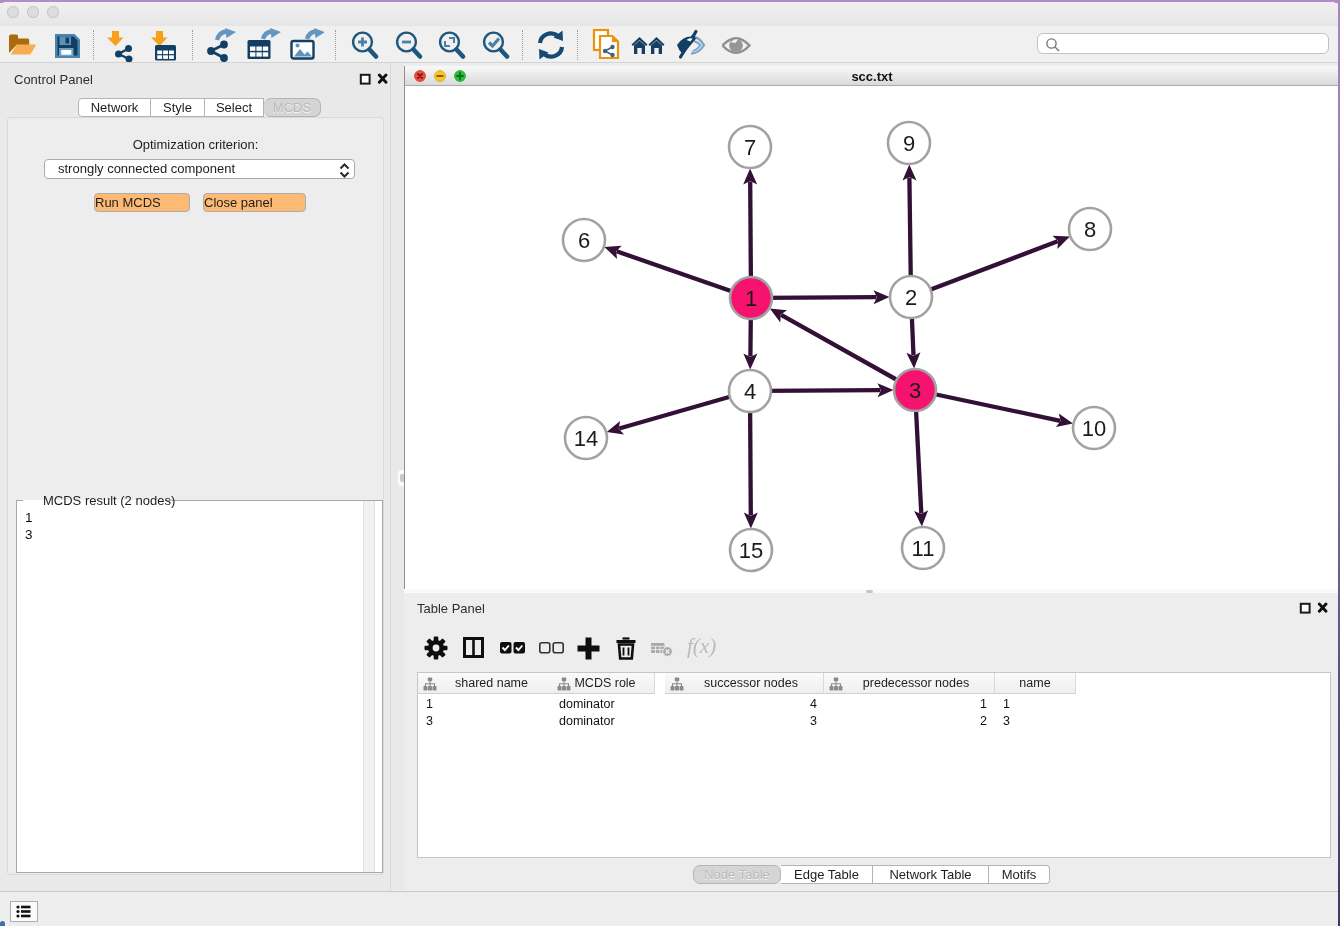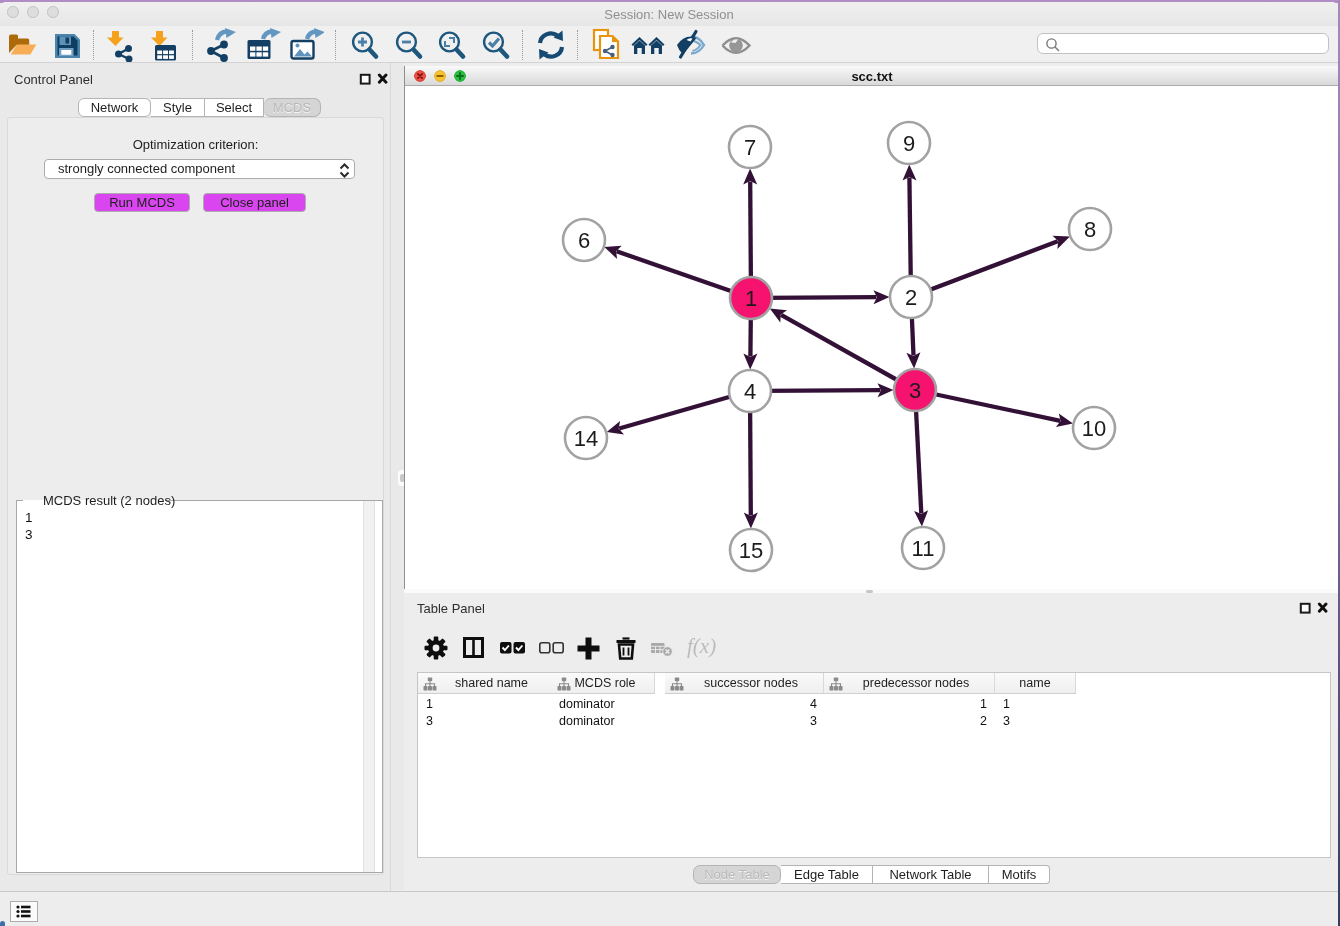--- a/index.html
+++ b/index.html
@@ -19,21 +19,21 @@
 #cpanel{left:0;top:61px;width:391px;height:829px;background:#E9E9E9;border-right:1px solid #D8D8D8;}
 #cphead{left:14px;top:9px;font-size:13px;color:#2E2E2E;}
 .tabs{position:absolute;display:flex;}
 .tab{height:19px;background:#FFF;border:1px solid #B4B4B4;border-left:none;font-size:13px;color:#1E1E1E;text-align:center;line-height:18px;}
 .tab.first{border-left:1px solid #B4B4B4;border-radius:4px 0 0 4px;}
 .tab.last{border-radius:0 4px 4px 0;}
 .tab.sel{background:#D5D5D5;color:#B9B9B9;text-shadow:0 1px 0 #F4F4F4;border-radius:7px;}
 #cpbody{left:7px;top:54px;width:377px;height:758px;background:#EDEDED;border:1px solid #D9D9D9;border-radius:3px;}
 #optlabel{left:0;top:74px;width:391px;text-align:center;font-size:13px;color:#1E1E1E;}
 #dropdown{left:44px;top:96px;width:311px;height:20px;background:#FFF;border:1px solid #ACACAC;border-radius:4px;font-size:13px;color:#1E1E1E;line-height:18px;padding-left:13px;}
-.btn{position:absolute;height:19px;background:#d946ef;border:1px solid #ACACAC;border-radius:4px;font-size:13px;color:#1E1E1E;text-align:center;line-height:17px;}
+.btn{position:absolute;height:19px;background:#fdba74;border:1px solid #ACACAC;border-radius:4px;font-size:13px;color:#1E1E1E;line-height:17px;}
 #fieldset{left:16px;top:437px;width:367px;height:373px;background:#FFF;border:1px solid #A8A8A8;border-top:none;}
 #fstopL{left:16px;top:437px;width:7px;height:1px;background:#A8A8A8;}
 #fstopR{left:166px;top:437px;width:217px;height:1px;background:#A8A8A8;}
 #fslegend{left:25px;top:430px;font-size:13px;color:#1E1E1E;margin-left:18px;}
 #fsitems{left:25px;top:447px;font-size:13.5px;color:#111;line-height:16.5px;}
 #fsscroll{left:363px;top:438px;width:12px;height:371px;background:#F1F1F1;border-left:1px solid #E2E2E2;border-right:1px solid #E2E2E2;}
 
 #vsplit{left:391px;top:61px;width:13px;height:827px;background:#E9E9E9;}
 #vhandle{left:400px;top:472px;width:5px;height:8px;background:#C9C9C9;border-radius:2px;box-shadow:0 -2px 0 2px #FCFCFC,0 2px 0 2px #FCFCFC;}
 
@@ -54,21 +54,20 @@
 #listbtn{left:10px;top:9px;width:28px;height:21px;background:#FBFBFB;border:1px solid #ADADAD;}
 #membtn{left:1254px;top:8px;width:75px;height:24px;background:#F7F7F7;border:1px solid #9E9E9E;font-size:12px;color:#111;margin-top:40px;}
 </style></head>
 <body>
 <div class="abs" id="deskTop"></div>
 <div class="abs" id="win">
   <div class="abs" id="titlebar">
     <div class="tl" style="left:7px;"></div>
     <div class="tl" style="left:27px;"></div>
     <div class="tl" style="left:47px;"></div>
-    <div class="abs" id="wtitle">Session: New Session</div>
   </div>
   <div class="abs" id="toolbar">
     <svg class="tbi" style="left:7px;" width="31" height="34" viewBox="0 0 31 34">
       <path d="M2 25 V8.5 q0-2 2-2 h5.5 q1.5 0 1.5 1.5 v2.5 h9.5 q1.7 0 1.7 1.7 v4.8 H9.5 z" fill="#AC6A0B"></path>
       <path d="M3.8 26.5 l6-10 h19.5 l-6 10 z" fill="#F7AD55"></path>
     </svg>
     <svg class="tbi" style="left:52px;" width="31" height="34" viewBox="0 0 31 34">
       <path d="M3 6 h19.5 l5.5 5.5 V30 H3 z" fill="#4C85AB"></path>
       <path d="M5.5 8.5 h16 l4 4 V27.5 H5.5 z" fill="#0E3F63"></path>
       <path d="M7.5 8.5 h11.5 v8.5 H7.5 z" fill="#5E93B8"></path>
@@ -198,21 +197,21 @@
         </svg>
     </div>
   </div>
   <div class="abs" id="cpanel">
     <div class="abs" id="cphead">Control Panel</div>
     <svg class="abs" style="left:359px;top:10px;" width="30" height="12" viewBox="0 0 30 12">
         <rect x="1.8" y="1.8" width="8.8" height="8.8" fill="#FFF" stroke="#1A1A1A" stroke-width="2"></rect>
         <path d="M20.3 2 L27 9.2 M27 2 L20.3 9.2" stroke="#111" stroke-width="2.9" stroke-linecap="round"></path>
       </svg>
     <div class="tabs" style="left:78px;top:35px;">
-      <div class="tab first" style="width:73px;border-radius:6px;">Network</div>
+      <div class="tab first" style="width:73px;">Network</div>
       <div class="tab" style="width:54px;">Style</div>
       <div class="tab" style="width:59px;">Select</div>
       <div class="tab last sel" style="width:57px;">MCDS</div>
     </div>
     <div class="abs" id="cpbody"></div>
     <div class="abs" id="dropdown">strongly connected component
       <svg class="abs" style="right:4px;top:2.5px;" width="11" height="15" viewBox="0 0 11 15">
           <path d="M1.5 5.5 L5.5 1.5 L9.5 5.5 M1.5 9.5 L5.5 13.5 L9.5 9.5" fill="none" stroke="#2A2A2A" stroke-width="2"></path>
         </svg>
     </div>

